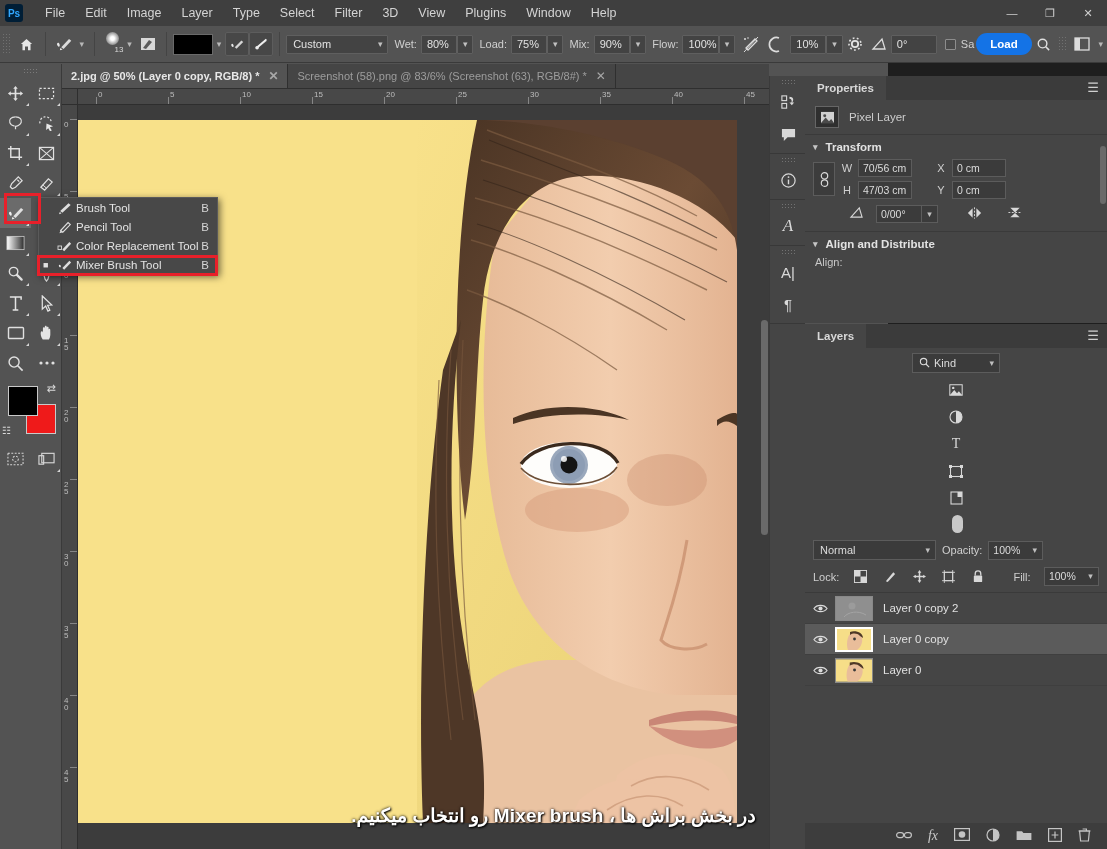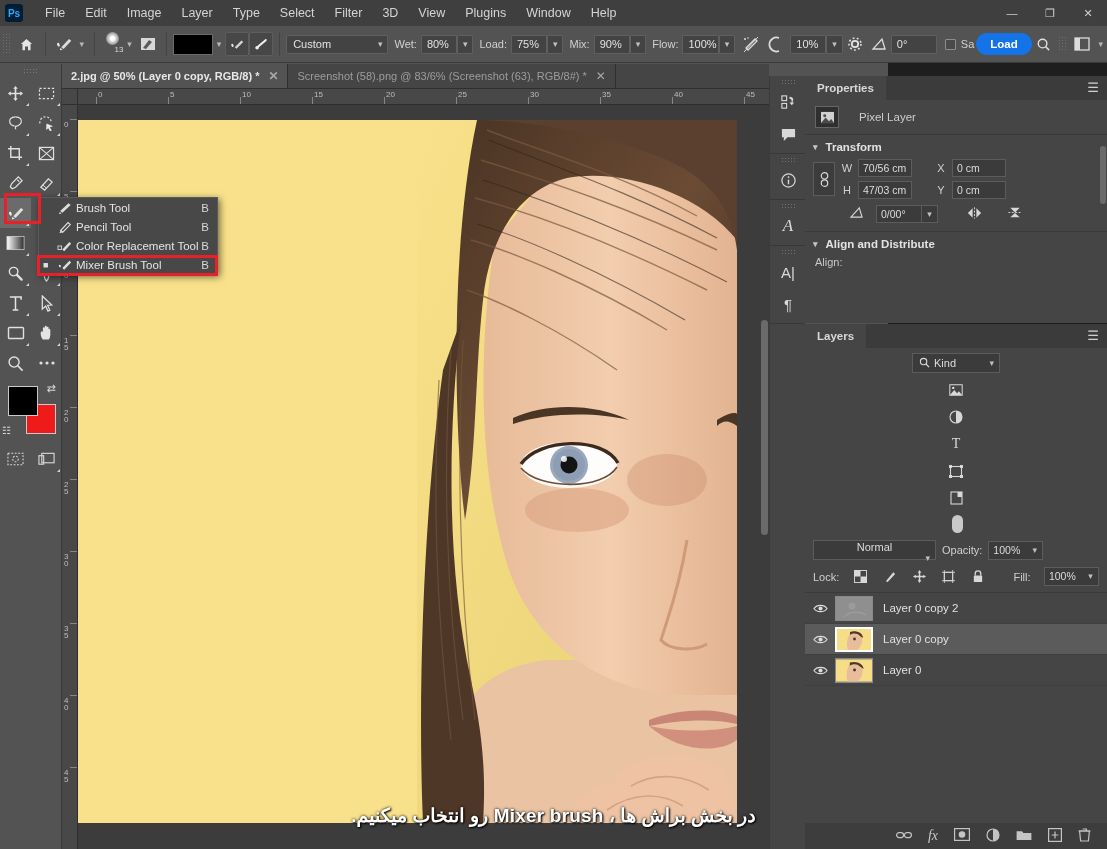--- a/index.html
+++ b/index.html
@@ -196,21 +196,21 @@
         background-size: 3px 3px; opacity: .65; }
   .rail-ic { width: 36px; height: 32px; display: flex; align-items: center;
              justify-content: center; color: #d9d9d9; font-size: 15px; }
 
   
   .panel-props { position: absolute; top: 76px; left: 805px; width: 302px; height: 247px; background: #454545; }
   .panel-tabs { display: flex; height: 24px; background: #3b3b3b; align-items: stretch; position: relative; }
   .panel-tab { padding: 8px 12px; display: flex; align-items: center; font-size: 11.5px;
                font-weight: bold; color: #d8d8d8; background: #454545; }
   .panel-menu { position: absolute; right: 8px; top: 6px; color: #cfcfcf; font-size: 13px; line-height: 12px; }
-  .props-head { display: flex; align-items: center; gap: 20px; padding: 6px 10px; }
+  .props-head { display: flex; align-items: center; gap: 10px; padding: 6px 10px; }
   .props-thumb { width: 24px; height: 22px; background: #2f2f2f; border: 1px solid #666;
                  display: flex; align-items: center; justify-content: center; color: #cfcfcf; }
   .props-type { font-size: 11.5px; color: #cdcdcd; }
   .sec-head { display: flex; align-items: center; gap: 8px; padding: 6px 10px 4px 8px;
               font-size: 11.5px; font-weight: bold; color: #e2e2e2; border-top: 1px solid #3a3a3a; }
   .chev { font-size: 9px; color: #c5c5c5; }
   .tf-grid { display: flex; align-items: center; padding: 2px 10px 4px 8px; gap: 6px; }
   .linkbtn { width: 22px; height: 34px; background: #3c3c3c; border: 1px solid #5c5c5c;
              display: flex; align-items: center; justify-content: center; color: #d6d6d6; font-size: 12px; }
   .tf-rows { display: flex; flex-direction: column; gap: 4px; }
@@ -232,21 +232,21 @@
   .lay-filter { display: flex; align-items: center; gap: 7px; padding: 5px 8px; flex-direction: column; }
   .kind-sel { display: flex; align-items: center; width: 88px; height: 20px;
               background: #3b3b3b; border: 1px solid #5c5c5c; color: #dcdcdc; font-size: 11px; }
   .kind-sel .mg { padding: 0 4px 0 6px; font-size: 10px; }
   .kind-sel .arw { margin-left: auto; padding-right: 5px; font-size: 9px; color: #bfbfbf; }
   .filter-ic { width: 20px; height: 20px; display: flex; align-items: center;
                justify-content: center; color: #d8d8d8; font-size: 12px; }
   .toggle-knob { width: 11px; height: 18px; background: #c9c9c9; border-radius: 6px; margin-left: 2px; }
   .blend-row { display: flex; align-items: center; gap: 6px; padding: 2px 8px 5px 8px; }
   .blend-sel { display: flex; align-items: center; width: 123px; height: 20px;
-               background: #3b3b3b; border: 1px solid #5c5c5c; color: #dcdcdc; font-size: 11px; flex-direction: column; }
+               background: #3b3b3b; border: 1px solid #5c5c5c; color: #dcdcdc; font-size: 11px; }
   .blend-sel .txt { padding: 0 6px; }
   .blend-sel .arw { margin-left: auto; padding-right: 5px; font-size: 9px; color: #bfbfbf; }
   .small-lbl { font-size: 11px; color: #cfcfcf; }
   .pct-field { display: flex; align-items: center; background: #3b3b3b; border: 1px solid #5c5c5c; height: 19px; }
   .pct-field .v { width: 38px; color: #dcdcdc; font-size: 10.5px; padding: 0 4px; line-height: 17px; }
   .pct-field .a { width: 15px; text-align: center; color: #bfbfbf; font-size: 9px; line-height: 17px; }
   .lock-row { display: flex; align-items: center; gap: 7px; padding: 2px 8px 6px 8px;
               border-bottom: 1px solid #3a3a3a; justify-content: space-between; }
   .lock-ic { width: 16px; height: 16px; display: flex; align-items: center;
              justify-content: center; color: #d8d8d8; font-size: 12px; }

